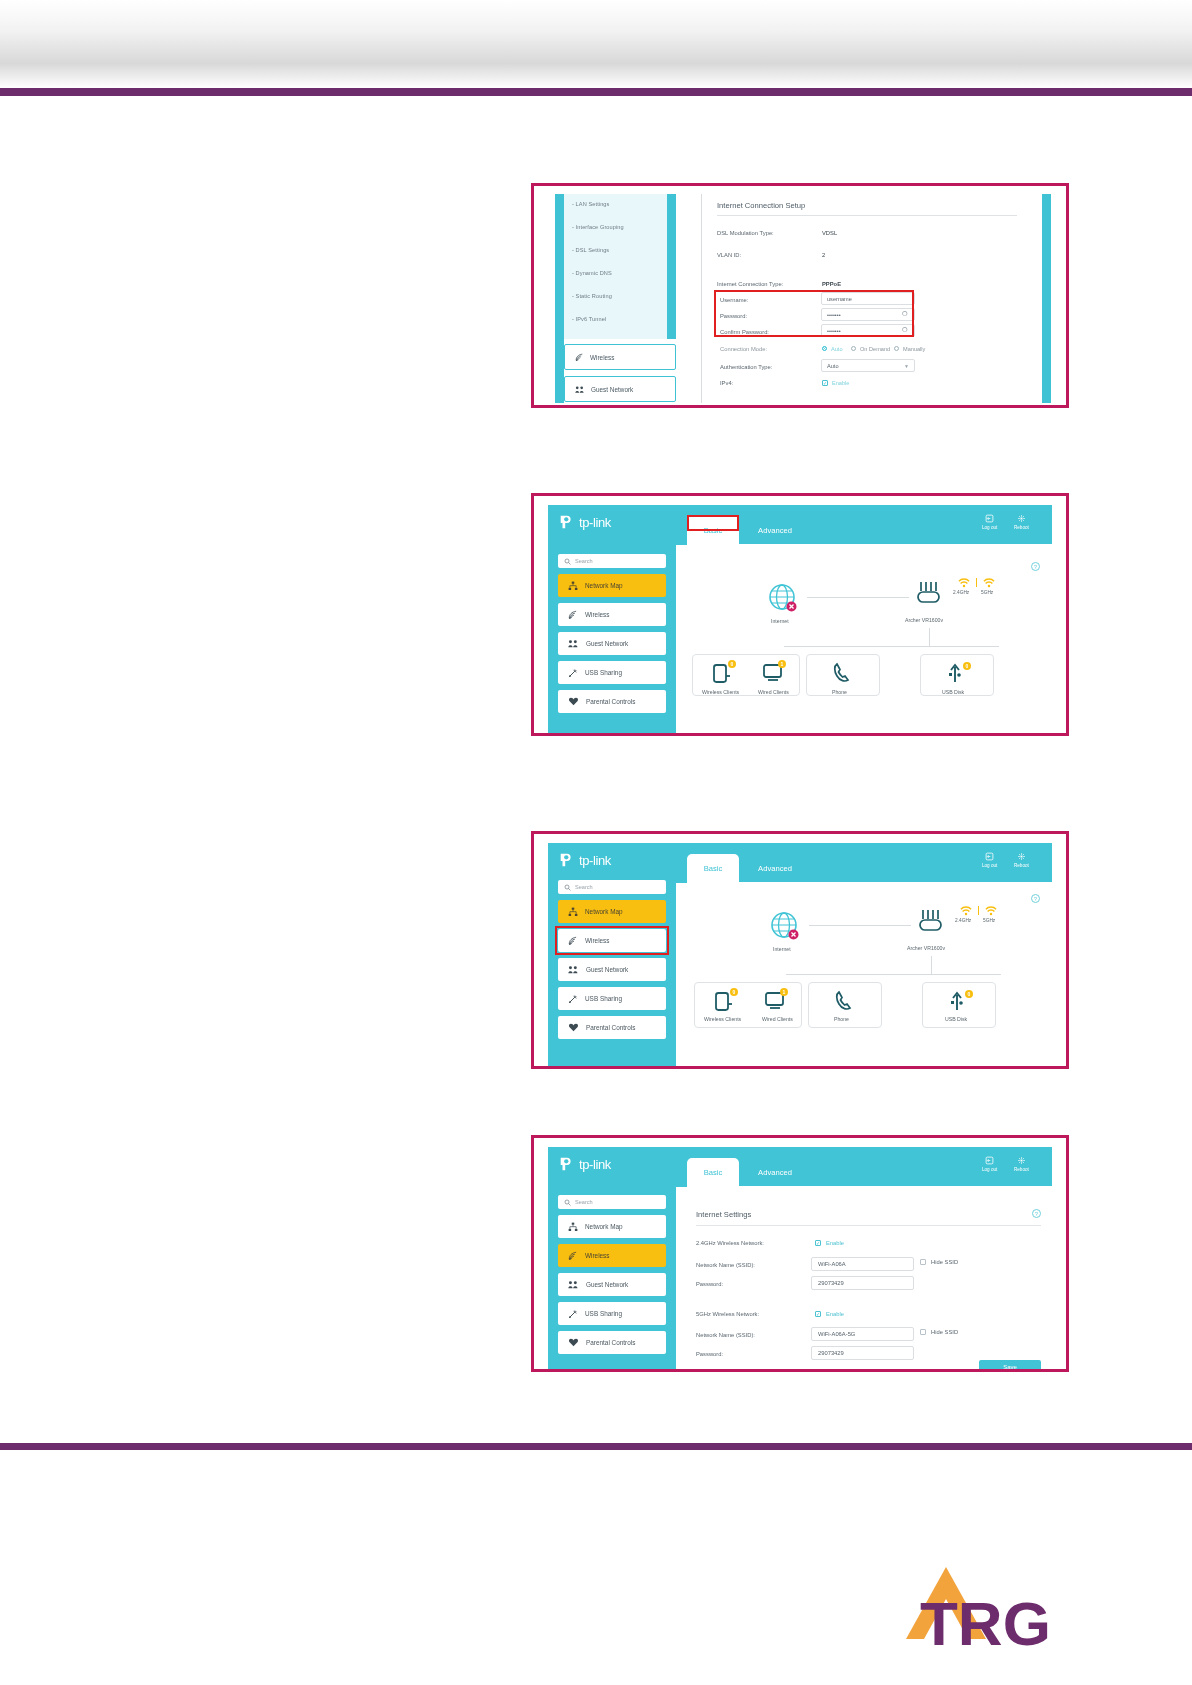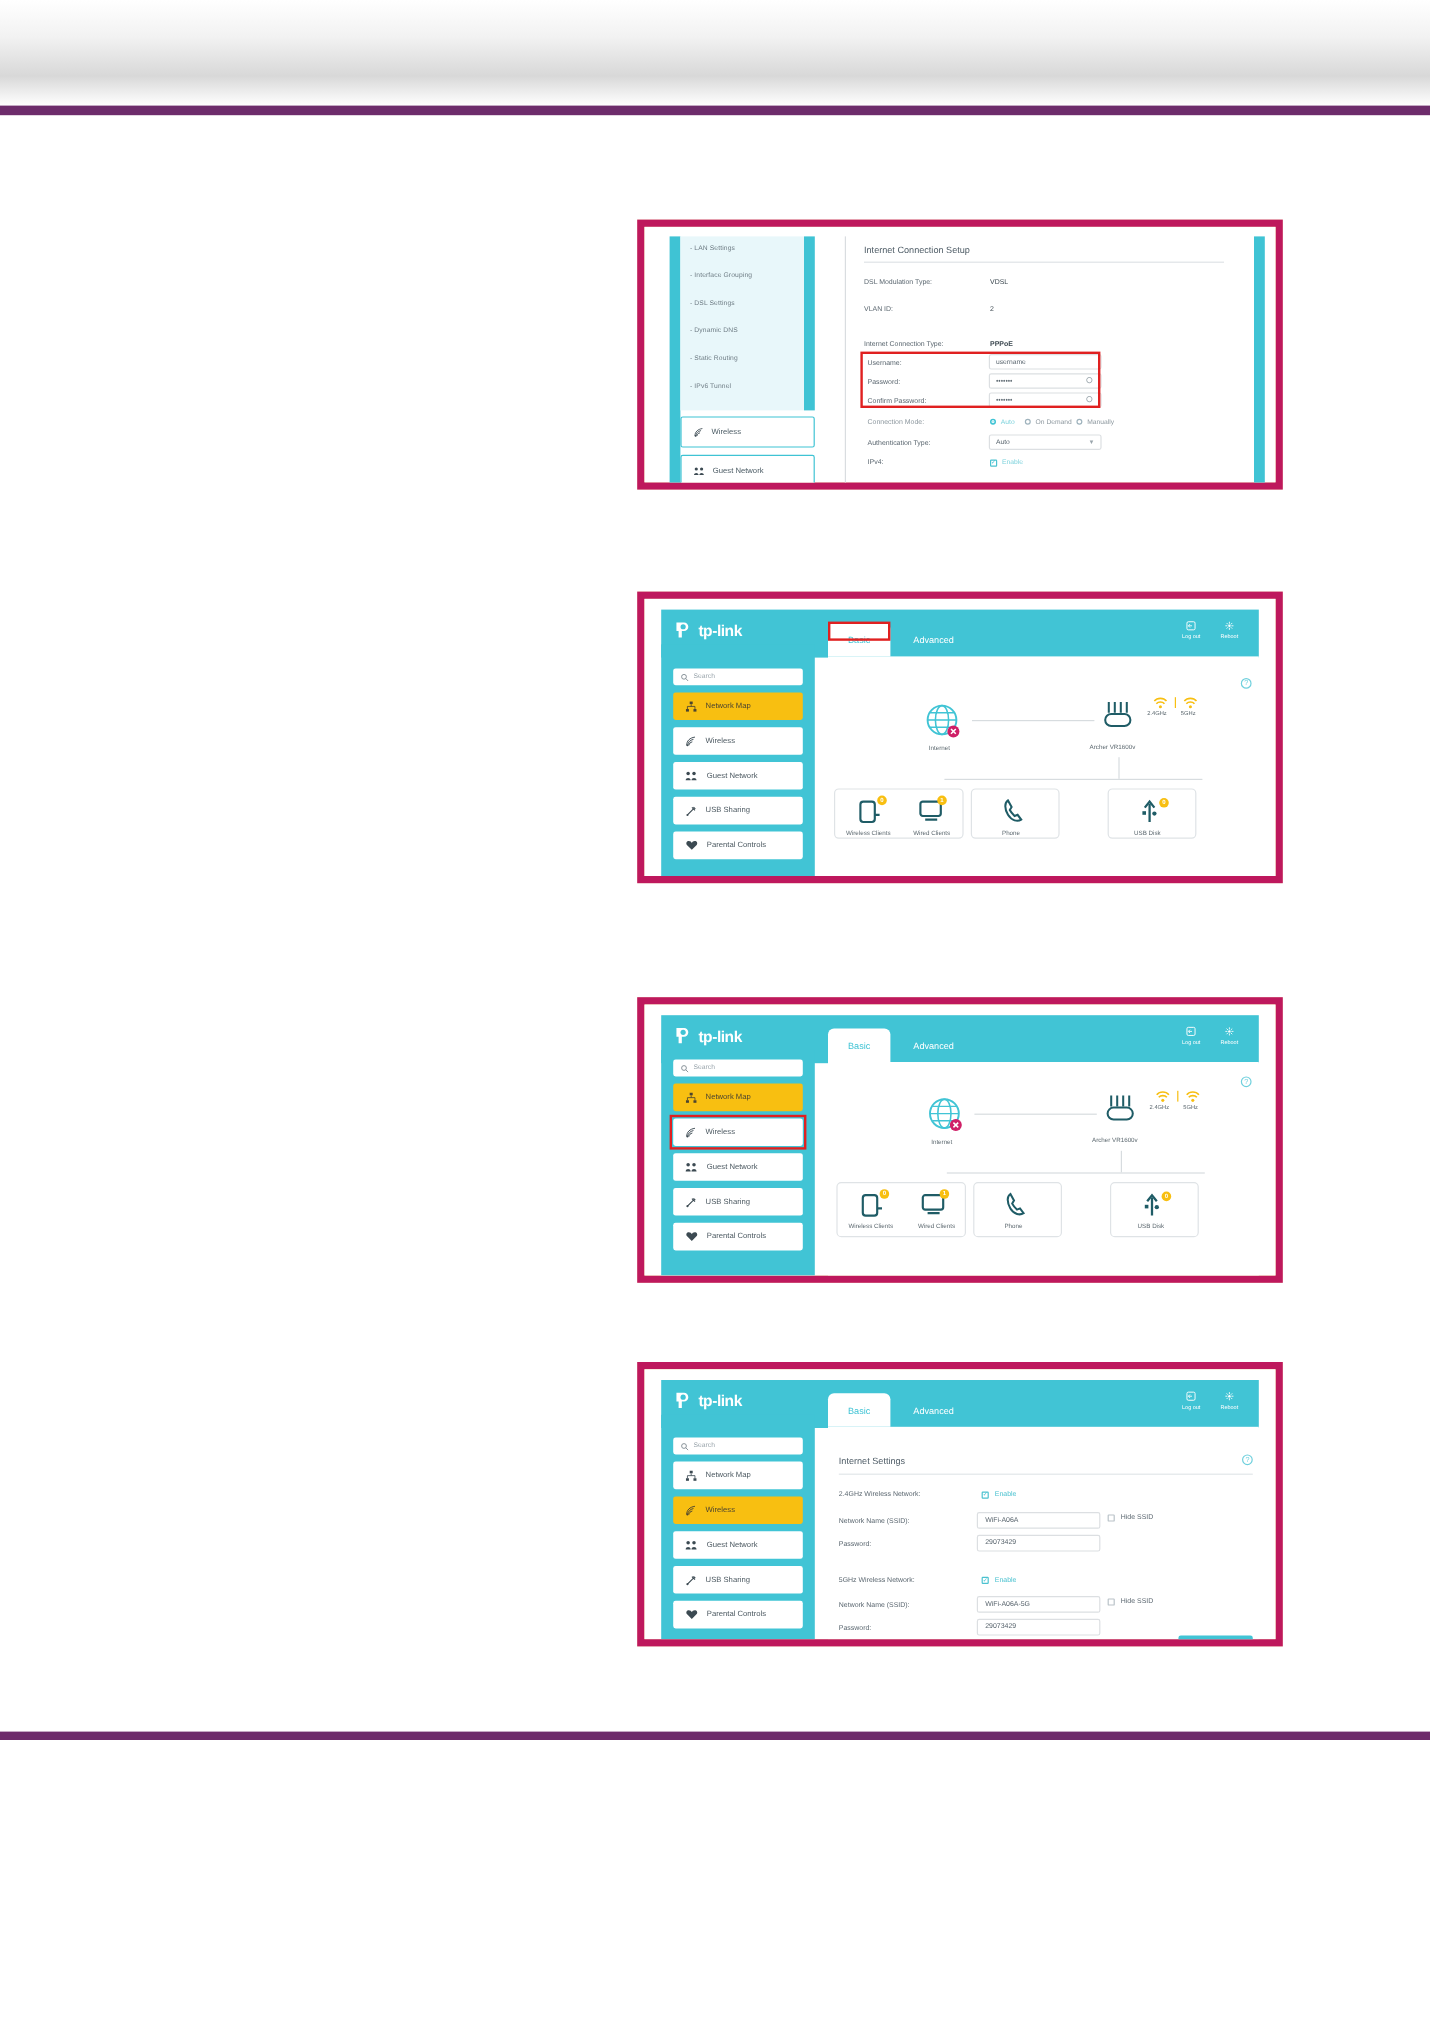--- a/index.html
+++ b/index.html
@@ -27,22 +27,22 @@
 
   
   .trg-logo {
     position: absolute; right: 18px; bottom: 18px;
     width: 290px; height: 120px;
   }
 
   
   .fig {
     position: absolute;
-    border: 6px solid #be185d;
-    background: #fef9c3;
+    border: 3px solid #be185d;
+    background: #a21caf;
     overflow: hidden;
   }
   .fig-1 { left: 531px; top: 183px;  width: 538px; height: 225px; }
   .fig-2 { left: 531px; top: 493px;  width: 538px; height: 243px; }
   .fig-3 { left: 531px; top: 831px;  width: 538px; height: 238px; }
   .fig-4 { left: 531px; top: 1135px; width: 538px; height: 237px; }
 
   
   .f1-wrap { position: absolute; inset: 0; background:#fff; }
   .f1-leftbar {
@@ -126,21 +126,21 @@
   .tp-header {
     position: absolute; left: 14px; top: 9px; right: 14px; height: 40px;
     background: #41c4d5;
   }
   .tp-side {
     position: absolute; left: 14px; top: 38px; width: 128px; bottom: 0;
     background: #41c4d5;
   }
   .tp-logo { position: absolute; left: 24px; top: 17px; display:flex; align-items:center; gap:3px; }
   .tp-logo-mark { width: 18px; height: 18px; position: relative; }
-  .tp-logo-text { font-size: 13px; color:#fff; letter-spacing:-0.4px; font-weight: 700; }
+  .tp-logo-text { font-size: 13px; color:#fff; letter-spacing:-0.4px; font-weight: 400; }
   .tp-tab {
     position: absolute; height: 28px; display:flex; align-items:center;
     justify-content:center; font-size: 7.6px;
   }
   .tp-tab-active {
     background: #fff; border-radius: 5px 5px 0 0; color: #3fc3d4;
   }
   .tp-tab-inactive { color: #ffffff; }
   .tp-tab-redbox {
     position: absolute; border: 2.2px solid #e02020;
@@ -722,14 +722,21 @@
       <div class="ws-check empty" style="left:386px; top:191px">✓</div>
       <div class="ws-checklbl off" style="left:397px; top:191px">Hide SSID</div>
 
       <div class="ws-lbl" style="left:162px; top:213px">Password:</div>
       <div class="ws-input" style="left:277px; top:208px; width:103px">29073429</div>
 
       <div class="ws-save" style="left:445px; top:222px">Save</div>
     </div>
   </div>
 
+  <div class="trg-logo">
+    <svg width="290" height="120" viewBox="0 0 290 120">
+      <polygon points="22,92 62,20 102,92" fill="#f2a33c"></polygon>
+      <polygon points="40,92 62,52 84,92" fill="#ffffff"></polygon>
+      <text x="36" y="98" font-family="Liberation Sans, sans-serif" font-size="62" font-weight="bold" fill="#6d2c6b">TRG</text>
+    </svg>
+  </div>
 
 </div>
 
 </body></html>

